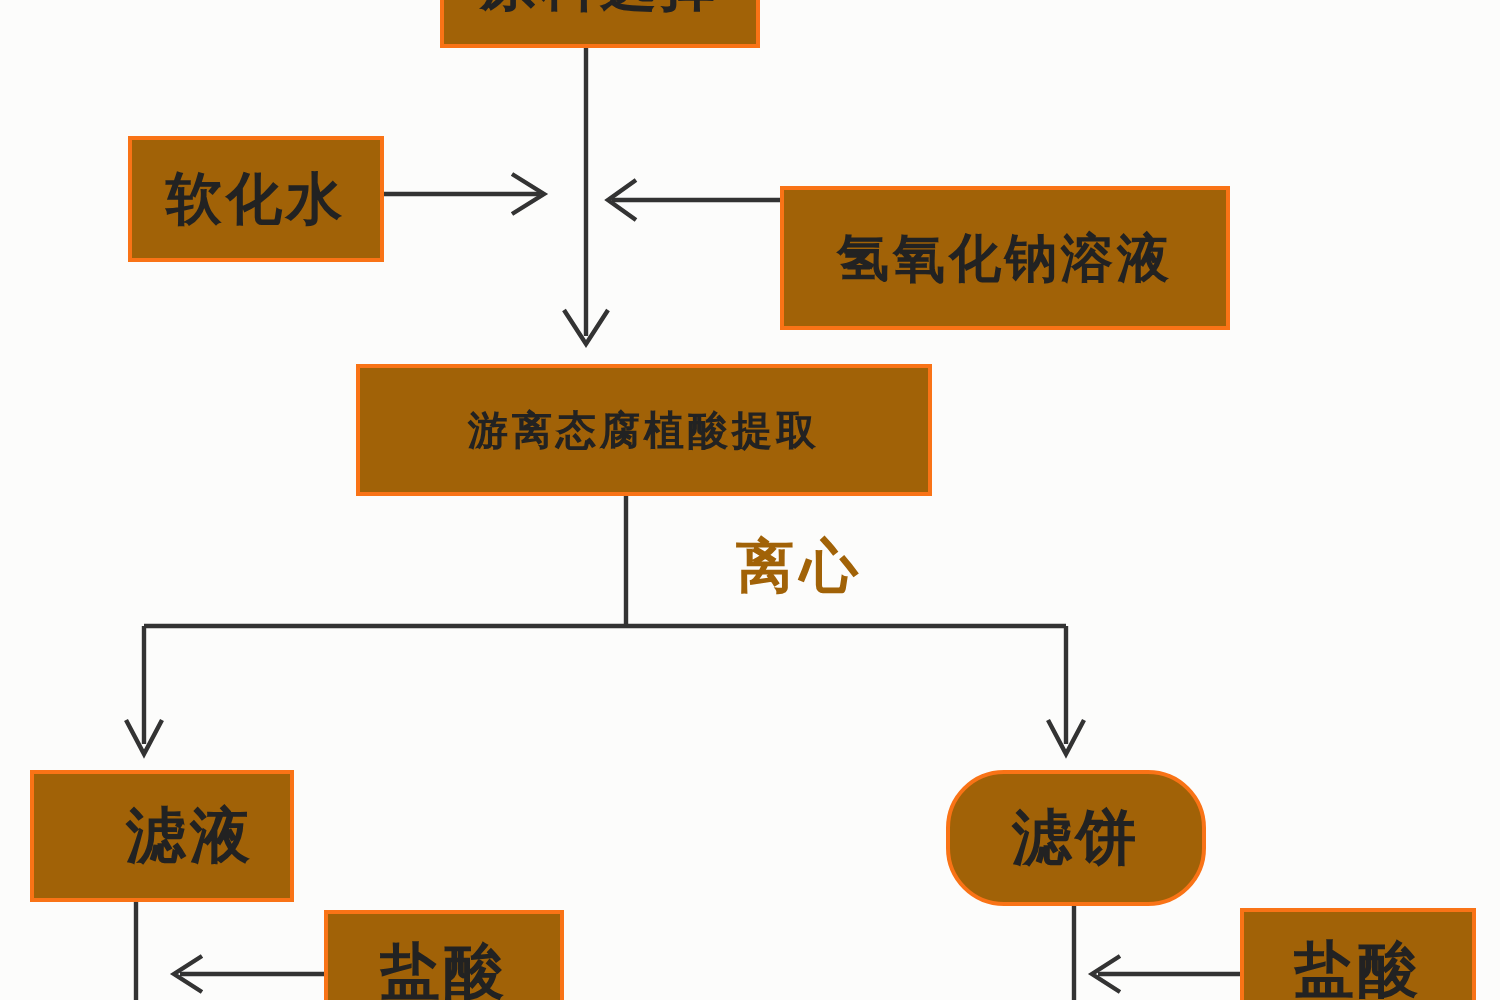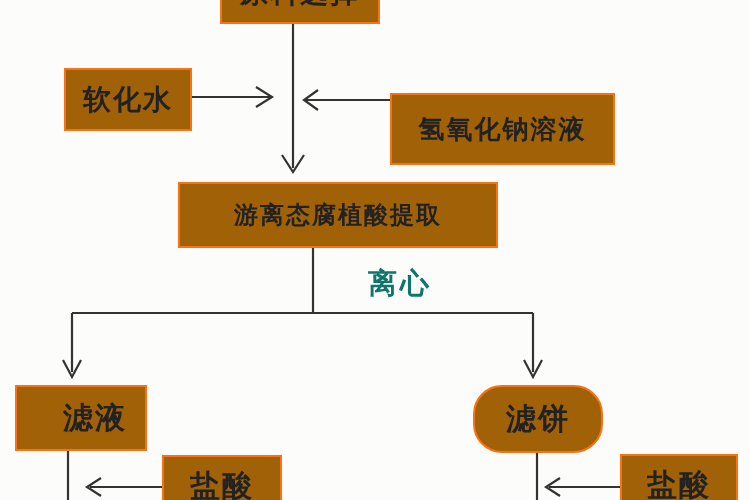--- a/index.html
+++ b/index.html
@@ -36,32 +36,32 @@
     height: 500px;
     pointer-events: none;
   }
   #connectors path {
     stroke: #333333;
     stroke-width: 2.2;
     fill: none;
   }
   .edge-label {
     position: absolute;
-    color: #0f766e;
+    color: #a16207;
     font-weight: 600;
     letter-spacing: 3px;
     white-space: nowrap;
     text-align: center;
   }
 
   
   #node-top        { left: 220px; top: -38px; width: 160px; height: 62px; font-size: 28px; }
   #node-softwater  { left:  64px; top:  68px; width: 128px; height: 63px; font-size: 28px; }
   #node-naoh       { left: 390px; top:  68px; width: 225px; height: 72px; font-size: 26px; margin-top: 25px; }
-  #node-extraction { left: 178px; top: 182px; width: 320px; height: 66px; font-size: 24px; }
+  #node-extraction { left: 178px; top: 182px; width: 288px; height: 66px; font-size: 20px; }
   #node-filtrate   { left:  15px; top: 385px; width: 132px; height: 66px; font-size: 30px; padding-left: 28px; }
   #node-cake       { left: 473px; top: 385px; width: 130px; height: 68px; font-size: 30px; border-radius: 29px; }
   #node-hcl-left   { left: 162px; top: 455px; width: 120px; height: 62px; font-size: 30px; }
   #node-hcl-right  { left: 620px; top: 454px; width: 118px; height: 62px; font-size: 30px; }
   #label-centrifuge { left: 368px; top: 264px; font-size: 29px; }
 </style>
 </head>
 <body>
 
 <div id="stage">

